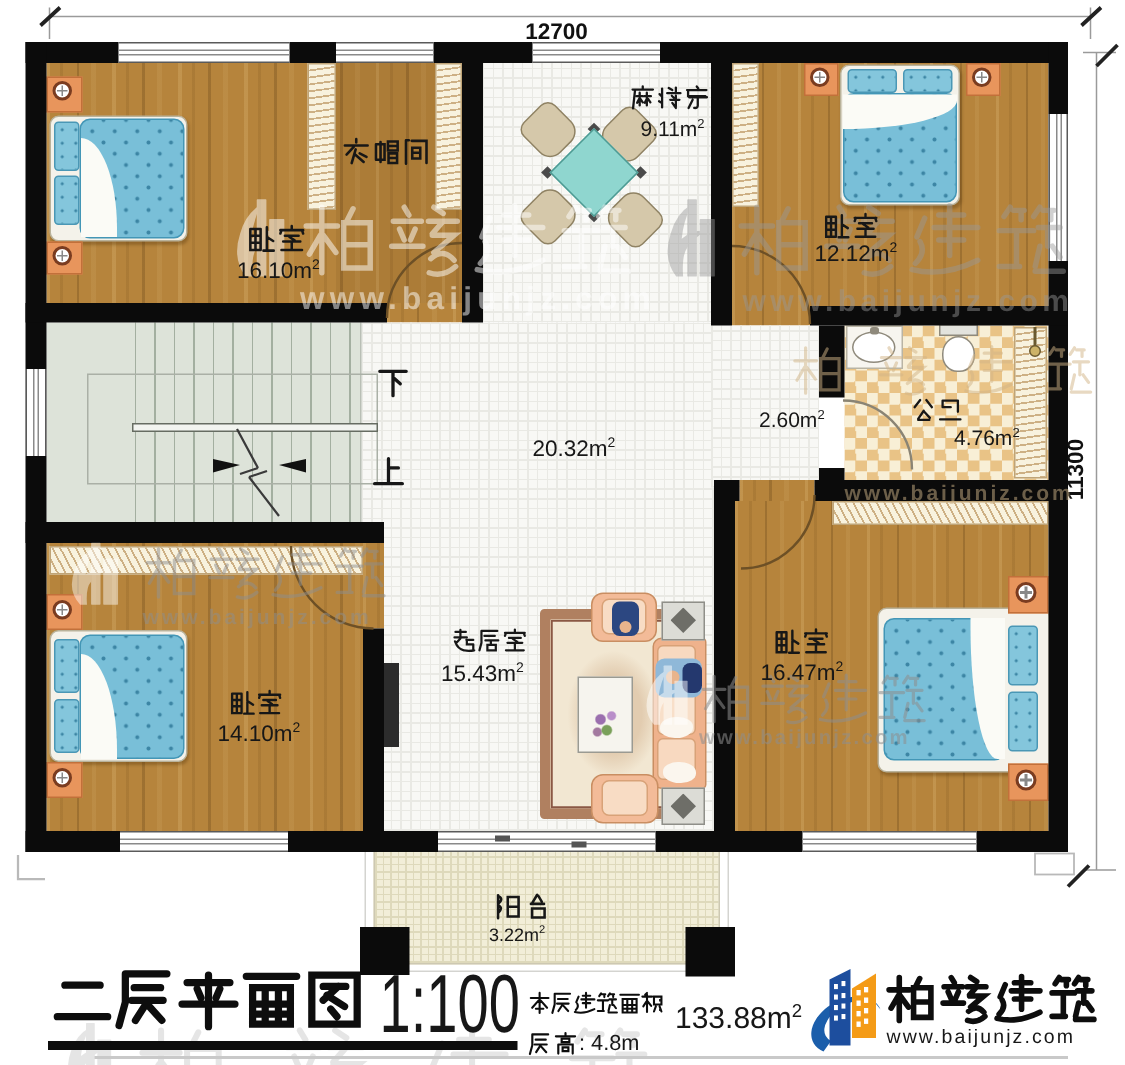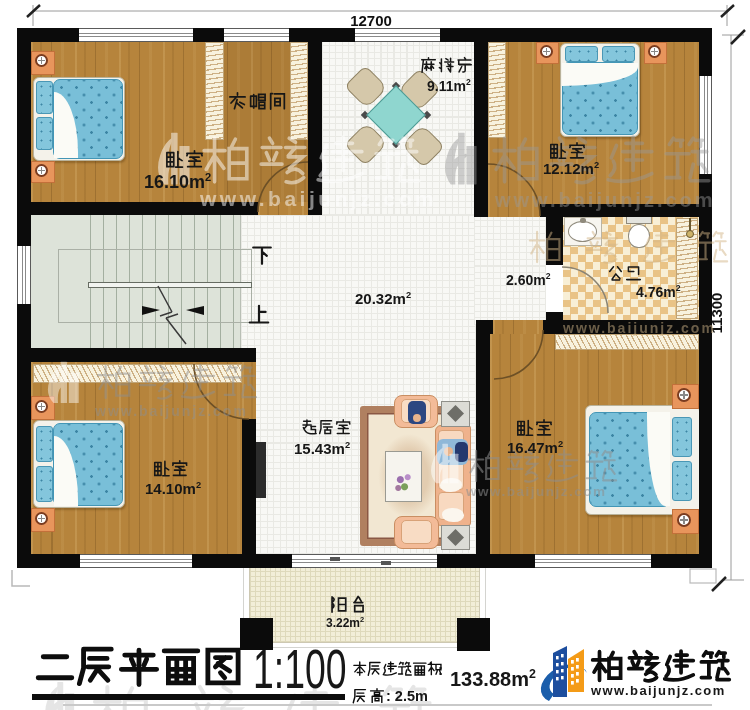--- a/index.html
+++ b/index.html
@@ -25,21 +25,21 @@
   .wardH{background-image:repeating-linear-gradient(62deg,transparent 0 3.4px,#cdb084 3.4px 4.6px);}
   .nstand{position:absolute;background:#e8955c;border:1px solid #c2703a;}
   .ring{position:absolute;border-radius:50%;background:#fff;border:2.5px solid #7a3c20;}
   .ring:before{content:"";position:absolute;left:50%;top:10%;bottom:10%;width:1.5px;margin-left:-.75px;background:#888;}
   .ring:after{content:"";position:absolute;top:50%;left:10%;right:10%;height:1.5px;margin-top:-.75px;background:#888;}
   .bedframe{position:absolute;background:#f4f2ea;border:1px solid #b9b29a;border-radius:6px;box-shadow:1px 2px 2px rgba(80,50,10,.35);}
   .quilt{position:absolute;background:#79bfd8;border:1px solid #4396b6;border-radius:7px;
     background-image:radial-gradient(#3c85a4 1px,transparent 1.6px),radial-gradient(#3c85a4 1px,transparent 1.6px);background-size:15px 15px,15px 15px;background-position:0 0,7.5px 7.5px;}
   .pillow{position:absolute;background:#84c6dc;border:1.5px solid #4a97b5;border-radius:3px;background-image:radial-gradient(#3c85a4 .8px,transparent 1.2px);background-size:9px 9px;}
   .fold{position:absolute;background:#fbfbf6;}
-  .lbl{position:absolute;color:#171717;font-weight:bold;white-space:nowrap;}
+  .lbl{position:absolute;color:#171717;font-weight:normal;white-space:nowrap;}
   .lbl sup{font-size:62%;}
 </style>
 </head>
 <body>
 <div class="page">
 
   <div class="wood" style="left:31px;top:42px;width:277px;height:160px;"></div>
 
   <div class="wood" style="left:258px;top:202px;width:50px;height:13px;"></div>
 
@@ -581,21 +581,21 @@
   </g>
 
   <g stroke="#0d0d0d" fill="none">
     <use href="#gBai" transform="translate(590,649) scale(0.34)" stroke-width="11"></use>
     <use href="#gJun" transform="translate(626,649) scale(0.34)" stroke-width="11"></use>
     <use href="#gJian" transform="translate(662,649) scale(0.34)" stroke-width="11"></use>
     <use href="#gZhu" transform="translate(698,649) scale(0.34)" stroke-width="11"></use>
   </g>
   </svg>
 
-  <div class="lbl" style="left:144px;top:171px;font-size:18px;text-align:center;">16.10m<sup>2</sup></div>
+  <div class="lbl" style="left:158px;top:171px;font-size:15px;text-align:center;">16.10m<sup>2</sup></div>
 
   <div class="lbl" style="left:427px;top:77px;font-size:14px;">9.11m<sup>2</sup></div>
 
   <div class="lbl" style="left:543px;top:160px;font-size:15px;">12.12m<sup>2</sup></div>
 
   <div class="lbl" style="left:636px;top:283px;font-size:14px;">4.76m<sup>2</sup></div>
 
   <div class="lbl" style="left:506px;top:271px;font-size:14px;">2.60m<sup>2</sup></div>
 
   <div class="lbl" style="left:355px;top:290px;font-size:15px;">20.32m<sup>2</sup></div>
@@ -606,17 +606,17 @@
 
   <div class="lbl" style="left:507px;top:439px;font-size:15px;">16.47m<sup>2</sup></div>
 
   <div class="lbl" style="left:326px;top:615px;font-size:12px;">3.22m<sup>2</sup></div>
 
   <div class="lbl" style="left:253px;top:637px;font-size:55px;font-weight:normal;transform:scaleX(0.68);transform-origin:0 0;">1:100</div>
 
   <div class="lbl" style="left:438px;top:661px;font-size:15px;">: </div>
     <div class="lbl" style="left:450px;top:667px;font-size:20px;">133.88m<sup>2</sup></div>
 
-  <div class="lbl" style="left:386px;top:688px;font-size:14.5px;">: 2.5m</div>
+  <div class="lbl" style="left:386px;top:688px;font-size:14.5px;">: 4.8m</div>
 
   <div class="lbl" style="left:591px;top:683px;font-size:13px;letter-spacing:1.4px;">www.baijunjz.com</div>
 
 </div>
 
 </body></html>

